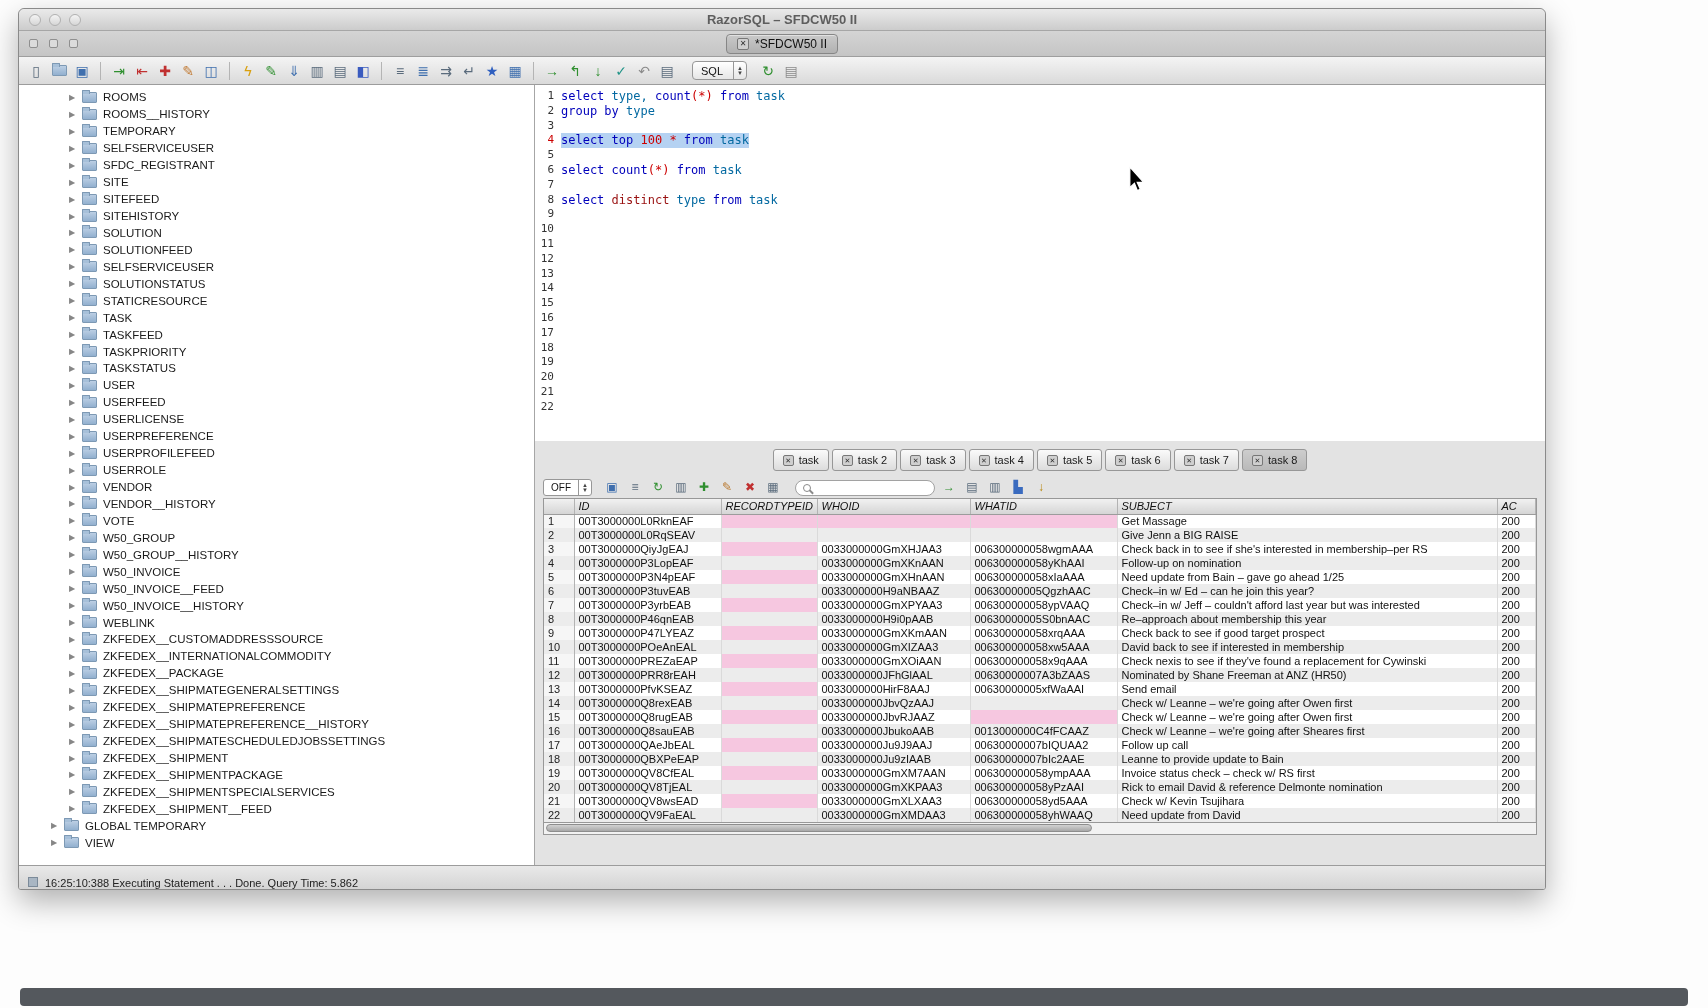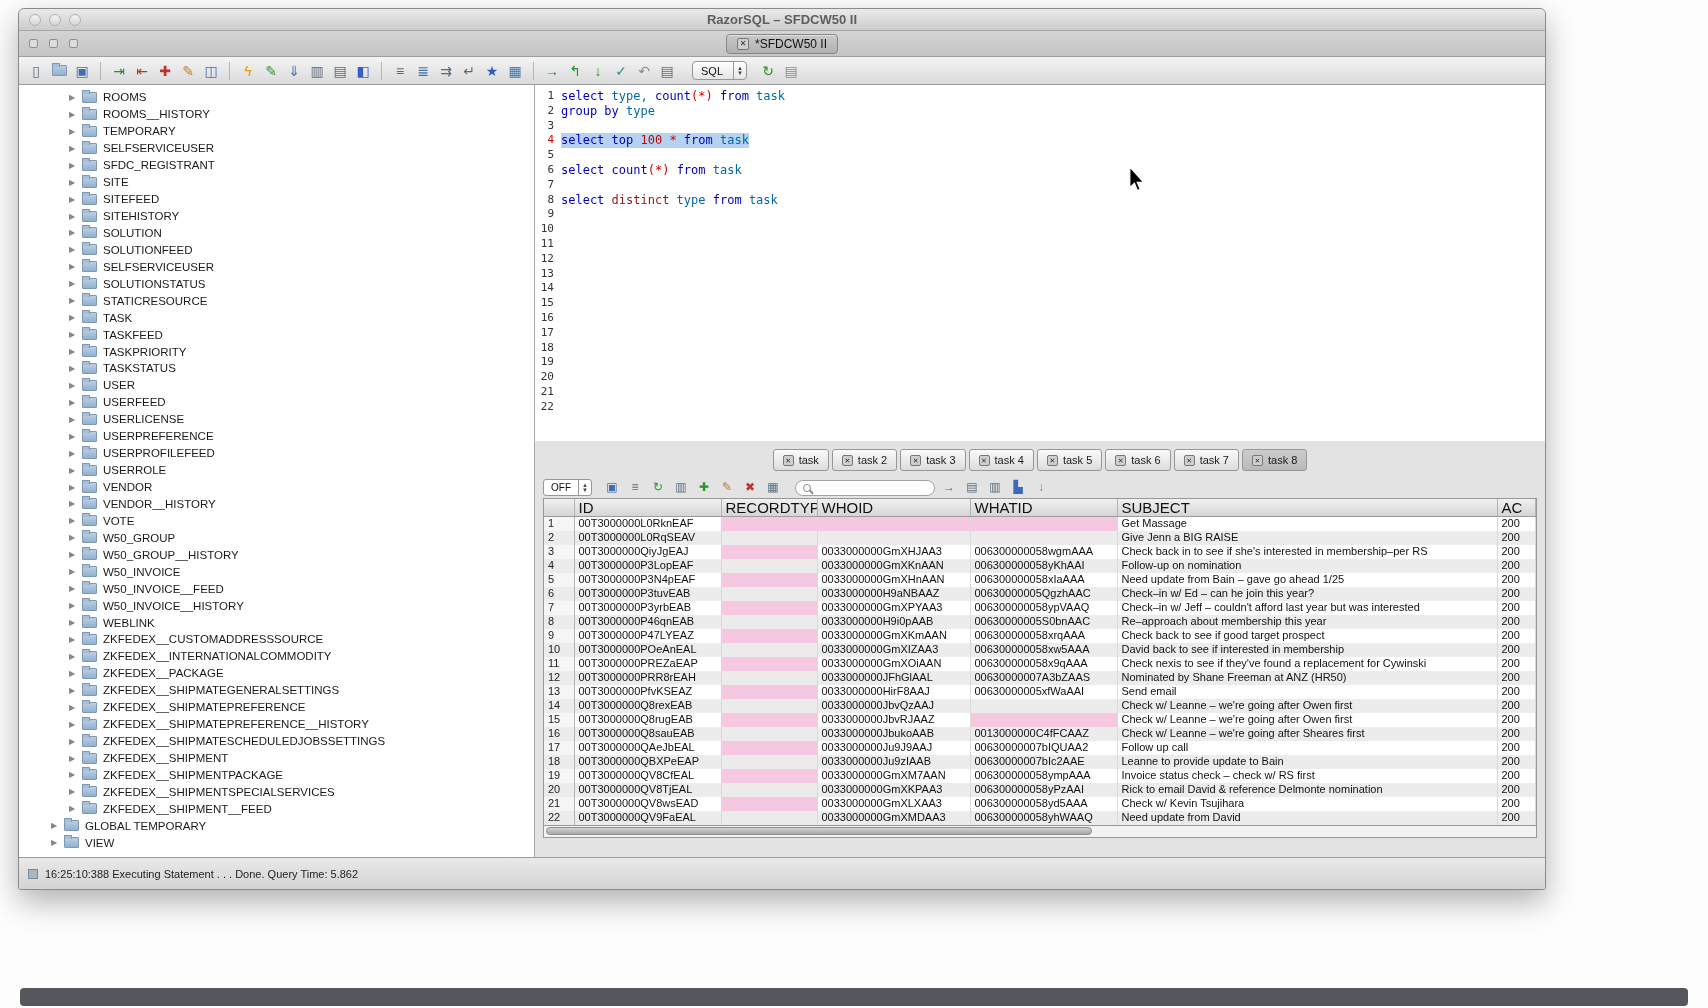--- a/index.html
+++ b/index.html
@@ -83,35 +83,35 @@
             background:#fff; height:16px; width:140px; padding:0 7px; gap:5px; }
   .mag { width:8px; height:8px; border:1.5px solid #8a8a8a; border-radius:50%; position:relative; flex:none; }
   .mag::after { content:""; position:absolute; width:5px; height:1.5px; background:#8a8a8a;
                 transform:rotate(45deg); right:-4px; bottom:-1px; }
   .search input { border:none; outline:none; flex:1; font-size:10px; background:transparent; min-width:0; }
   .rticon { width:18px; height:18px; display:flex; align-items:center; justify-content:center; font-size:12px; }
 
   .grid-area { margin:0 8px; border:1px solid #989898; background:#fff; flex:none; overflow:hidden; }
   table { border-collapse:collapse; table-layout:fixed; width:100%; }
   th { height:15px; background:linear-gradient(#f1f1f1,#d5d5d5); border-right:1px solid #b3b3b3;
-       border-bottom:1px solid #9c9c9c; font-size:15px; font-weight:normal; text-align:left;
-       padding:0 4px; white-space:nowrap; overflow:hidden; color:#111; }
+       border-bottom:1px solid #9c9c9c; font-size:11px; font-weight:normal; text-align:left;
+       padding:0 4px; white-space:nowrap; overflow:hidden; color:#111;font-style:italic; }
   td { height:14px; line-height:13px; font-size:11px; padding:0 4px; border-right:1px solid #dadada;
        white-space:nowrap; overflow:hidden; color:#111; background:#fff; }
   tr.alt td { background:#ececec; }
   td.rownum { background:#f6f6f6; border-right:1px solid #b3b3b3; color:#222; }
   td.pink { background:#f6c7e0; }
 
   .hscroll { height:12px; margin:0 8px; background:#f2f2f2; border:1px solid #989898; border-top:none;
              position:relative; flex:none; }
   .hthumb { position:absolute; left:2px; top:1px; height:8px; width:55%;
             background:linear-gradient(#d2d2d2,#a8a8a8); border:1px solid #8d8d8d; border-radius:5px; }
 
-  .footer { height:32px; flex:none; background:linear-gradient(#e9e9e9,#d4d4d4); border-top:1px solid #9c9c9c;
-            display:flex; align-items:center; gap:7px; padding:11px 9px; font-size:11px; color:#222; }
+  .footer { height:24px; flex:none; background:linear-gradient(#e9e9e9,#d4d4d4); border-top:1px solid #9c9c9c;
+            display:flex; align-items:flex-start; gap:7px; padding:11px 9px; font-size:11px; color:#222; }
   .footer-icon { width:10px; height:10px; background:#a9b6c3; border:1px solid #7b8a99; flex:none; }
 
   .dock-bar { position:absolute; left:20px; right:20px; bottom:2px; height:18px;
               background:#54585d; border-radius:4px; }
 
   .cursor { position:absolute; left:1128px; top:166px; pointer-events:none; }
 </style>
 </head>
 <body>
 

